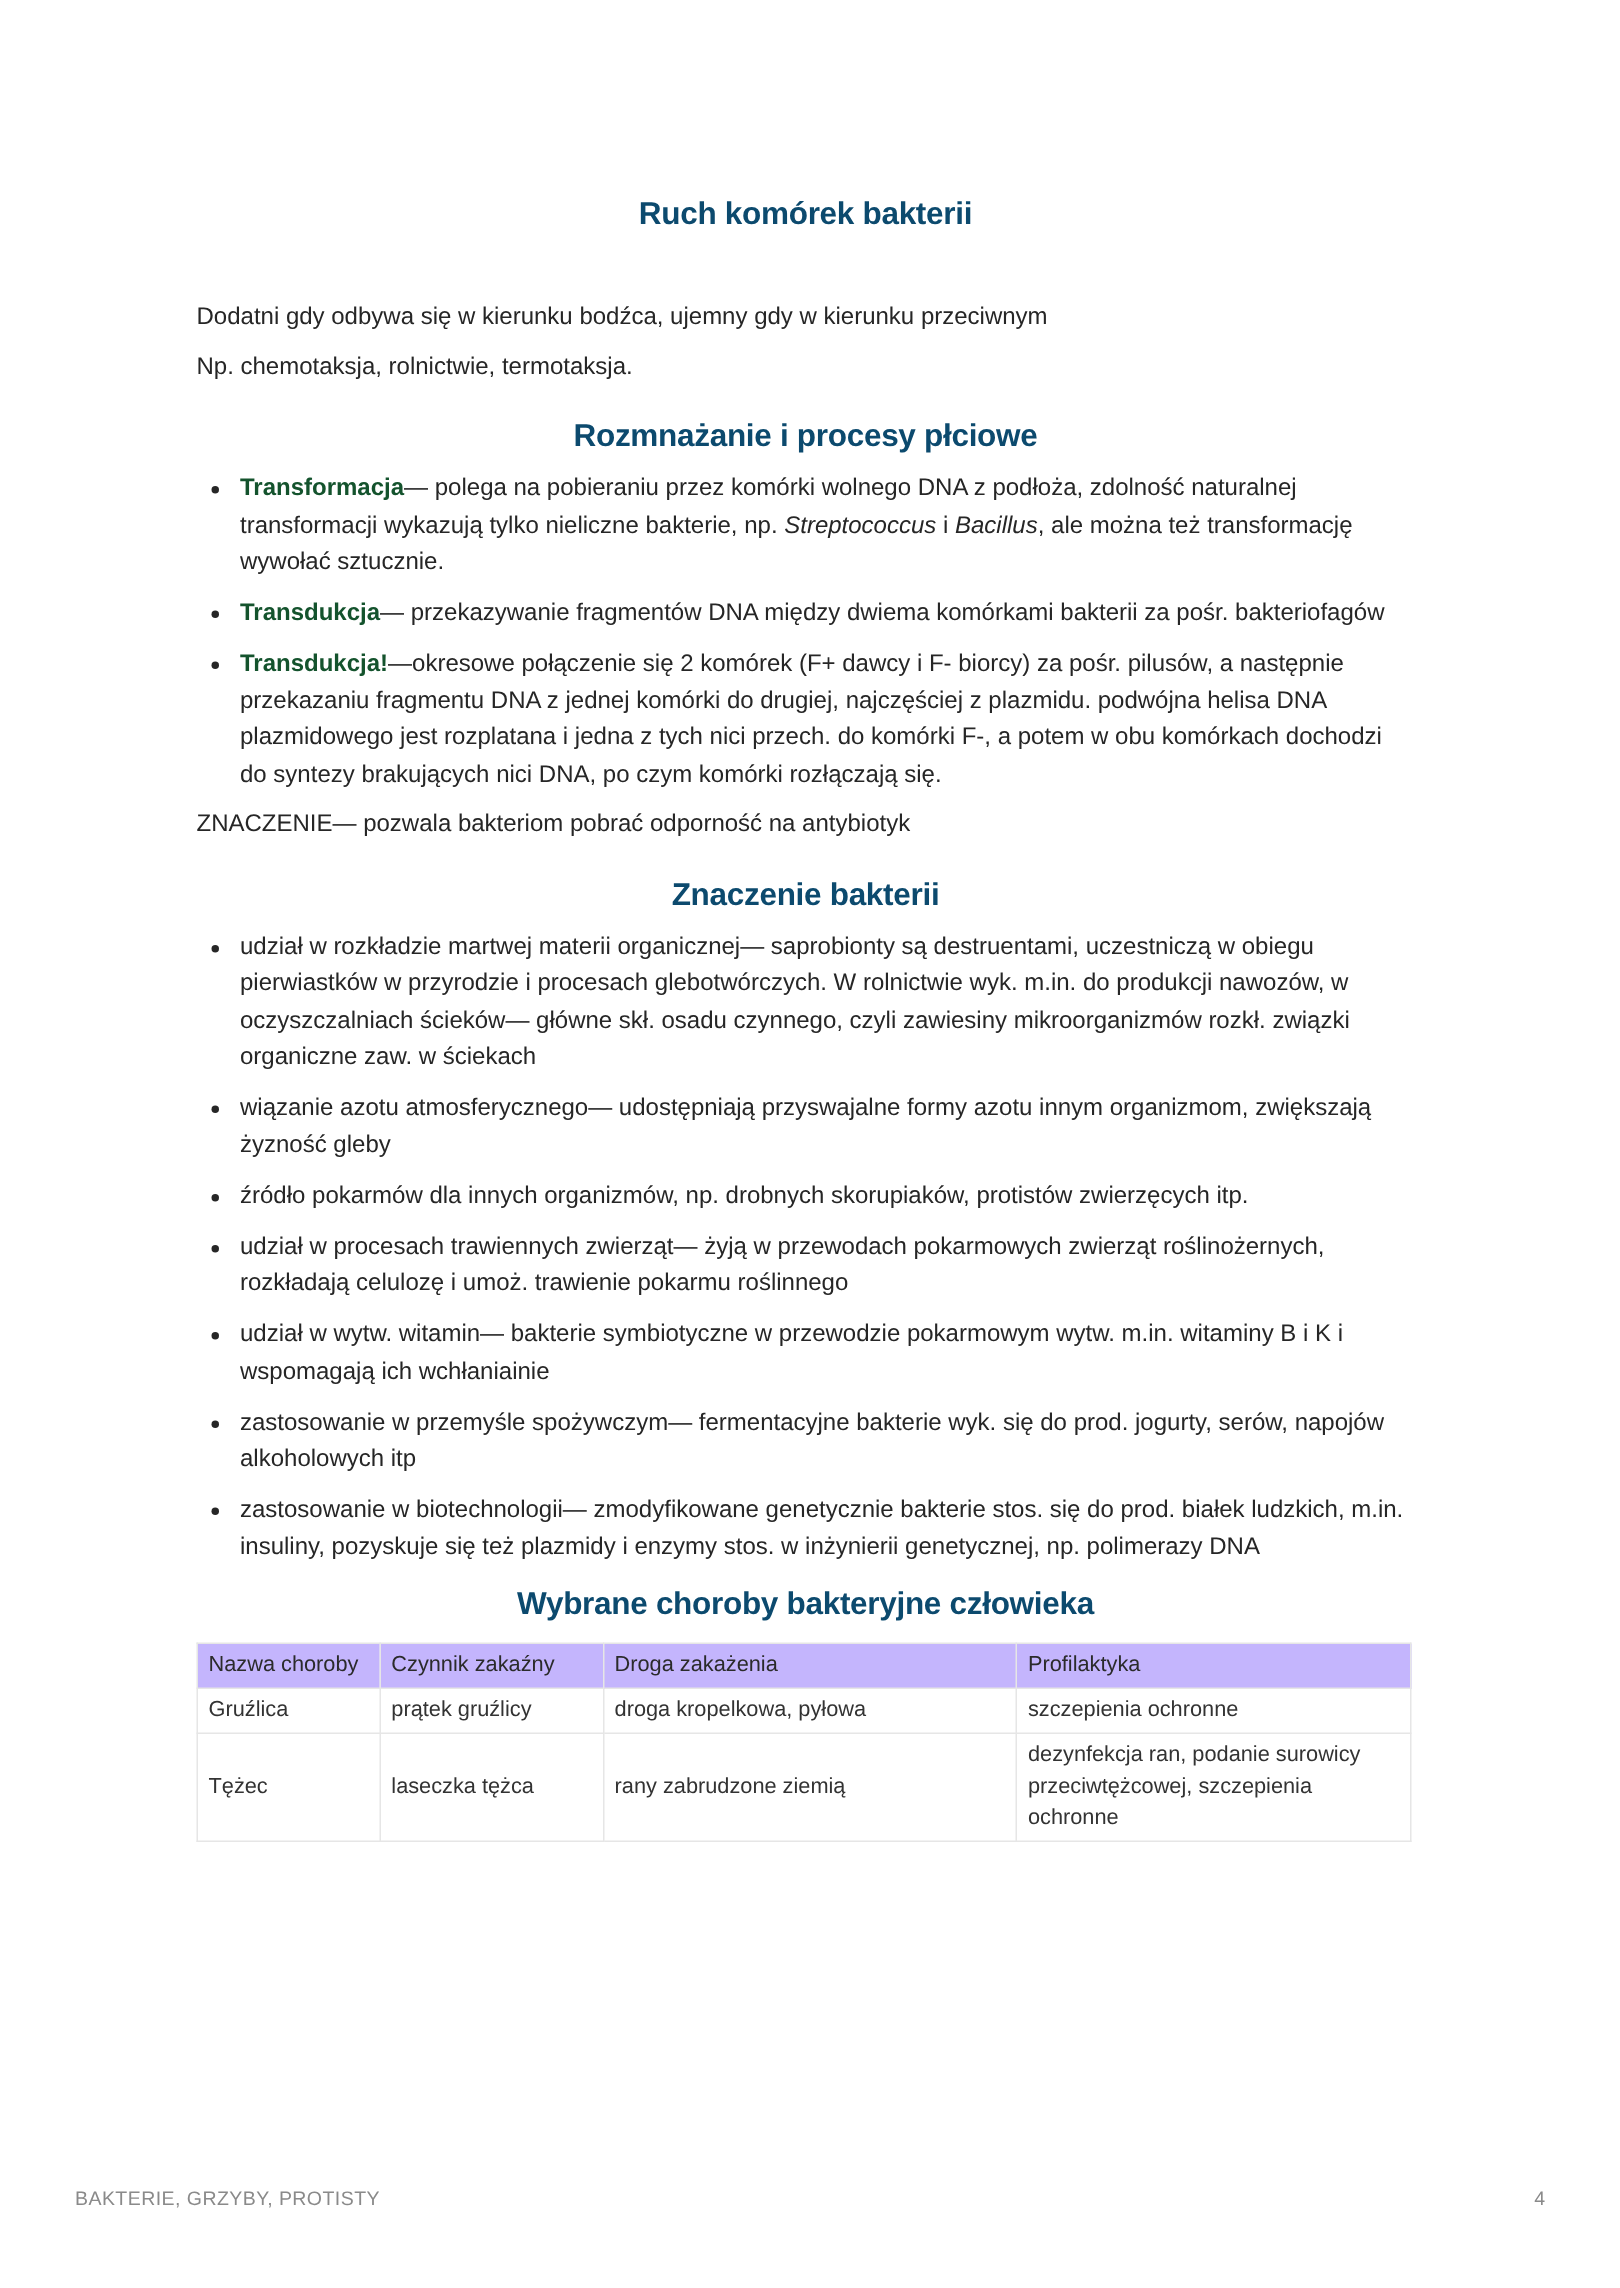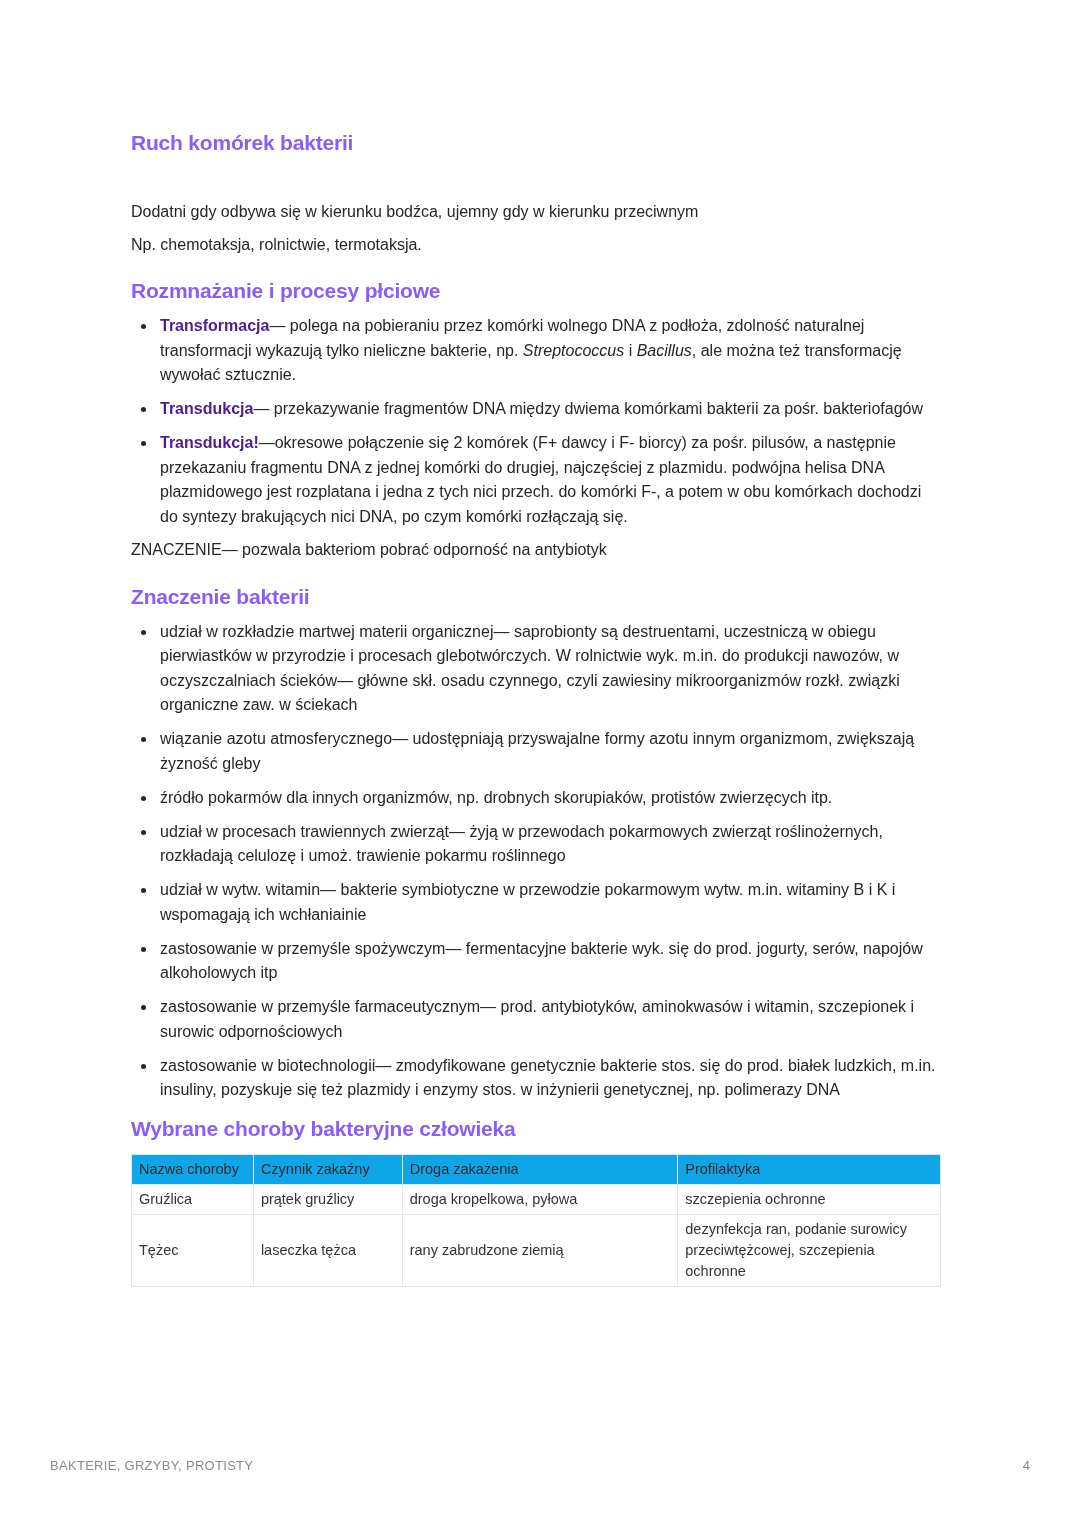--- a/index.html
+++ b/index.html
@@ -3,50 +3,50 @@
 <meta charset="utf-8">
 <style>
   html, body { margin: 0; padding: 0; background: #ffffff; }
   body {
     width: 1080px; height: 1525px; position: relative; overflow: hidden;
     font-family: "Liberation Sans", "DejaVu Sans", sans-serif;
     color: #1f1f1f;
   }
   .page { position: absolute; left: 131px; top: 128px; width: 812px; }
   h2 {
-    font-size: 21px; font-weight: bold; margin: 0; color: #8b5cf6;
-    letter-spacing: -0.2px; line-height: 30px;
+    font-size: 21px; font-weight: bold; margin: 0; color: #0c4a6e;
+    letter-spacing: -0.2px; line-height: 30px; text-align: center;
   }
   p { font-size: 16px; line-height: 24px; margin: 0; color: #262626; }
   .h-ruch { margin-bottom: 4px; }
   .p1 { margin-bottom: 9px; margin-top: 42px; }
   .p2 { margin-bottom: 19px; }
   .h-rozm { margin-bottom: 8px; }
   ul { list-style: none; margin: 0; padding: 0; }
   li {
     position: relative; padding-left: 29px; font-size: 16px; line-height: 24.5px;
     color: #262626; margin-bottom: 9.5px;
   }
   li::before {
     content: ""; position: absolute; left: 10px; top: 10px;
     width: 5px; height: 5px; border-radius: 50%; background: #262626;
   }
-  li b { color: #4c1d95; }
+  li b { color: #14532d; }
   .znacz-note { margin-top: -1px; margin-bottom: 20px; }
   .h-znacz { margin-bottom: 8px; }
   .list2 li { margin-bottom: 9.5px; }
   .h-wyb { margin-top: 11px; margin-bottom: 10px; }
   table {
     border-collapse: collapse; width: 810px; font-size: 14.5px; color: #333;
   }
   th, td {
     border: 1px solid #e6e6e6; text-align: left; padding: 4px 7px;
     font-weight: normal; vertical-align: middle; line-height: 21px;
   }
-  th { background: #0ea5e9; color: #2b2b2b; height: 20px; }
+  th { background: #c4b5fd; color: #2b2b2b; height: 20px; }
   td { height: 20px; }
   .footer-left {
     position: absolute; left: 50px; top: 1458px; font-size: 13px;
     color: #8a8a8a; letter-spacing: 0.3px;
   }
   .footer-right {
     position: absolute; right: 50px; top: 1458px; font-size: 13px; color: #8a8a8a;
   }
 </style>
 </head>
@@ -73,21 +73,20 @@
   <p class="znacz-note">ZNACZENIE— pozwala bakteriom pobrać odporność na antybiotyk</p>
 
   <h2 class="h-znacz">Znaczenie bakterii</h2>
   <ul class="list2">
     <li>udział w rozkładzie martwej materii organicznej— saprobionty są destruentami, uczestniczą w obiegu pierwiastków w przyrodzie i procesach glebotwórczych. W rolnictwie wyk. m.in. do produkcji nawozów, w oczyszczalniach ścieków— główne skł. osadu czynnego, czyli zawiesiny mikroorganizmów rozkł. związki organiczne zaw. w ściekach</li>
     <li>wiązanie azotu atmosferycznego— udostępniają przyswajalne formy azotu innym organizmom, zwiększają żyzność gleby</li>
     <li>źródło pokarmów dla innych organizmów, np. drobnych skorupiaków, protistów zwierzęcych itp.</li>
     <li>udział w procesach trawiennych zwierząt— żyją w przewodach pokarmowych zwierząt roślinożernych, rozkładają celulozę i umoż. trawienie pokarmu roślinnego</li>
     <li>udział w wytw. witamin— bakterie symbiotyczne w przewodzie pokarmowym wytw. m.in. witaminy B i K i wspomagają ich wchłaniainie</li>
     <li>zastosowanie w przemyśle spożywczym— fermentacyjne bakterie wyk. się do prod. jogurty, serów, napojów alkoholowych itp</li>
-    <li>zastosowanie w przemyśle farmaceutycznym— prod. antybiotyków, aminokwasów i witamin, szczepionek i surowic odpornościowych</li>
     <li>zastosowanie w biotechnologii— zmodyfikowane genetycznie bakterie stos. się do prod. białek ludzkich, m.in. insuliny, pozyskuje się też plazmidy i enzymy stos. w inżynierii genetycznej, np. polimerazy DNA</li>
   </ul>
 
   <h2 class="h-wyb">Wybrane choroby bakteryjne człowieka</h2>
   <table>
     <colgroup>
       <col style="width:122px">
         <col style="width:149px">
         <col style="width:276px">
         <col style="width:263px">

